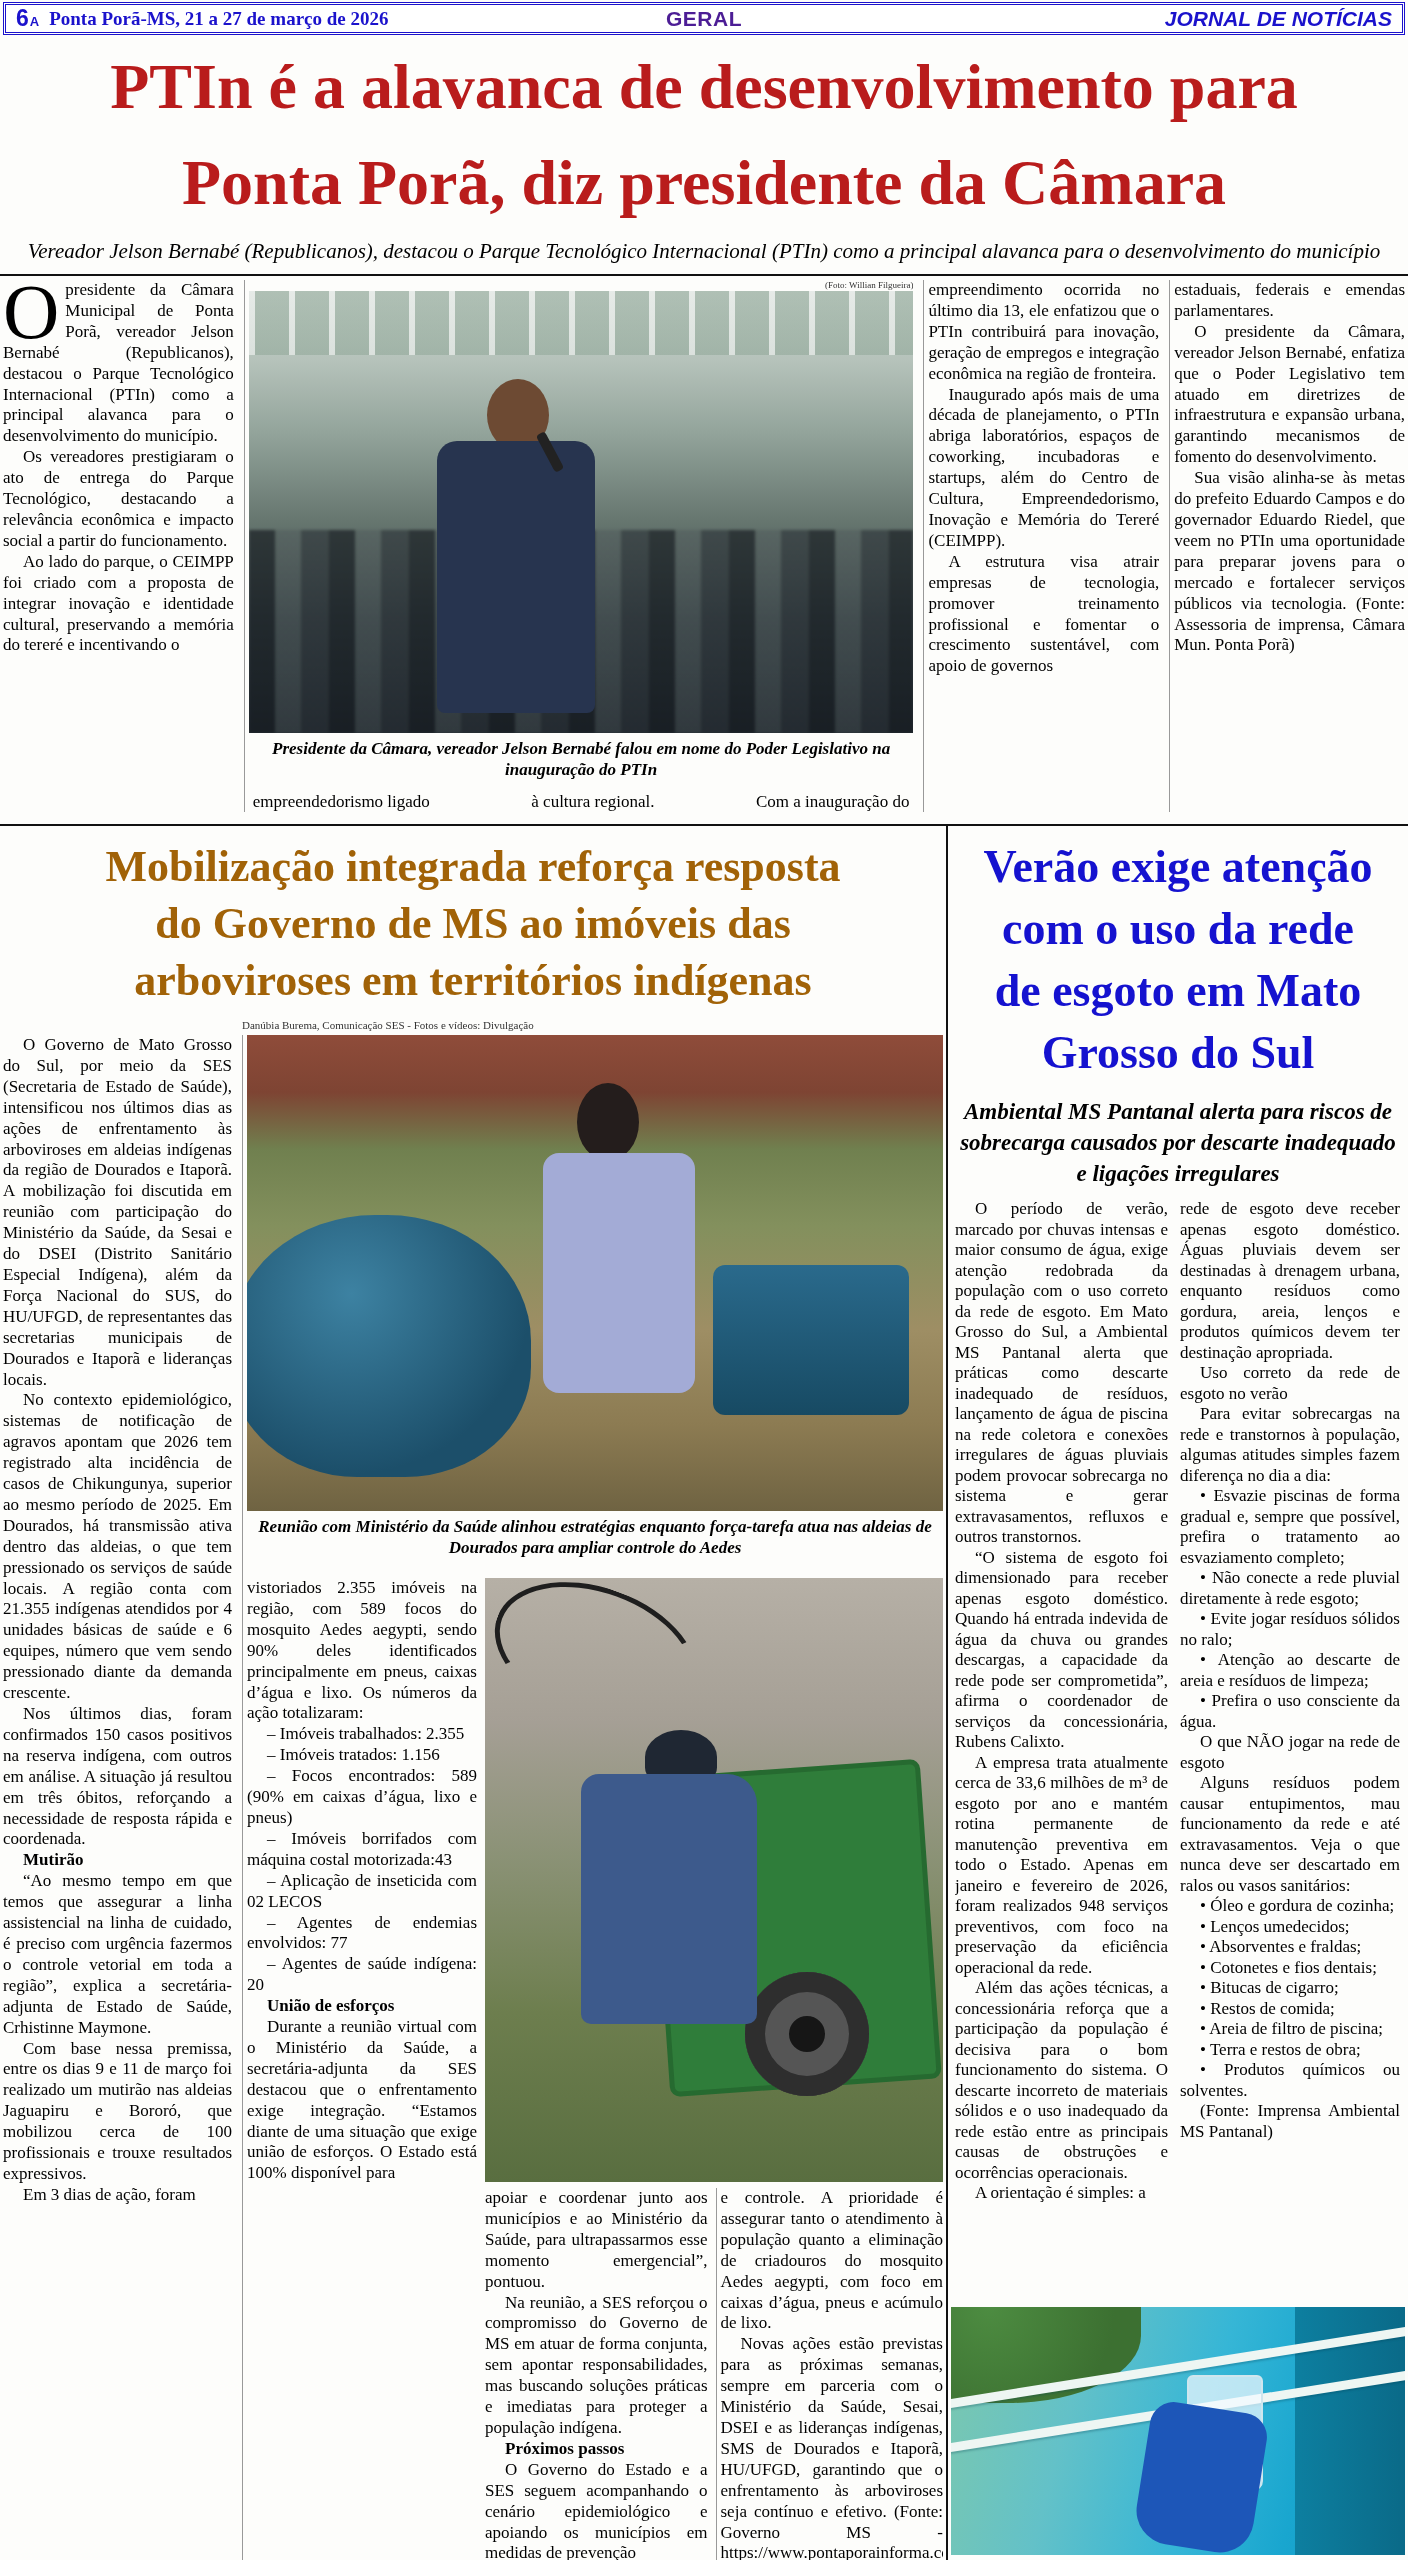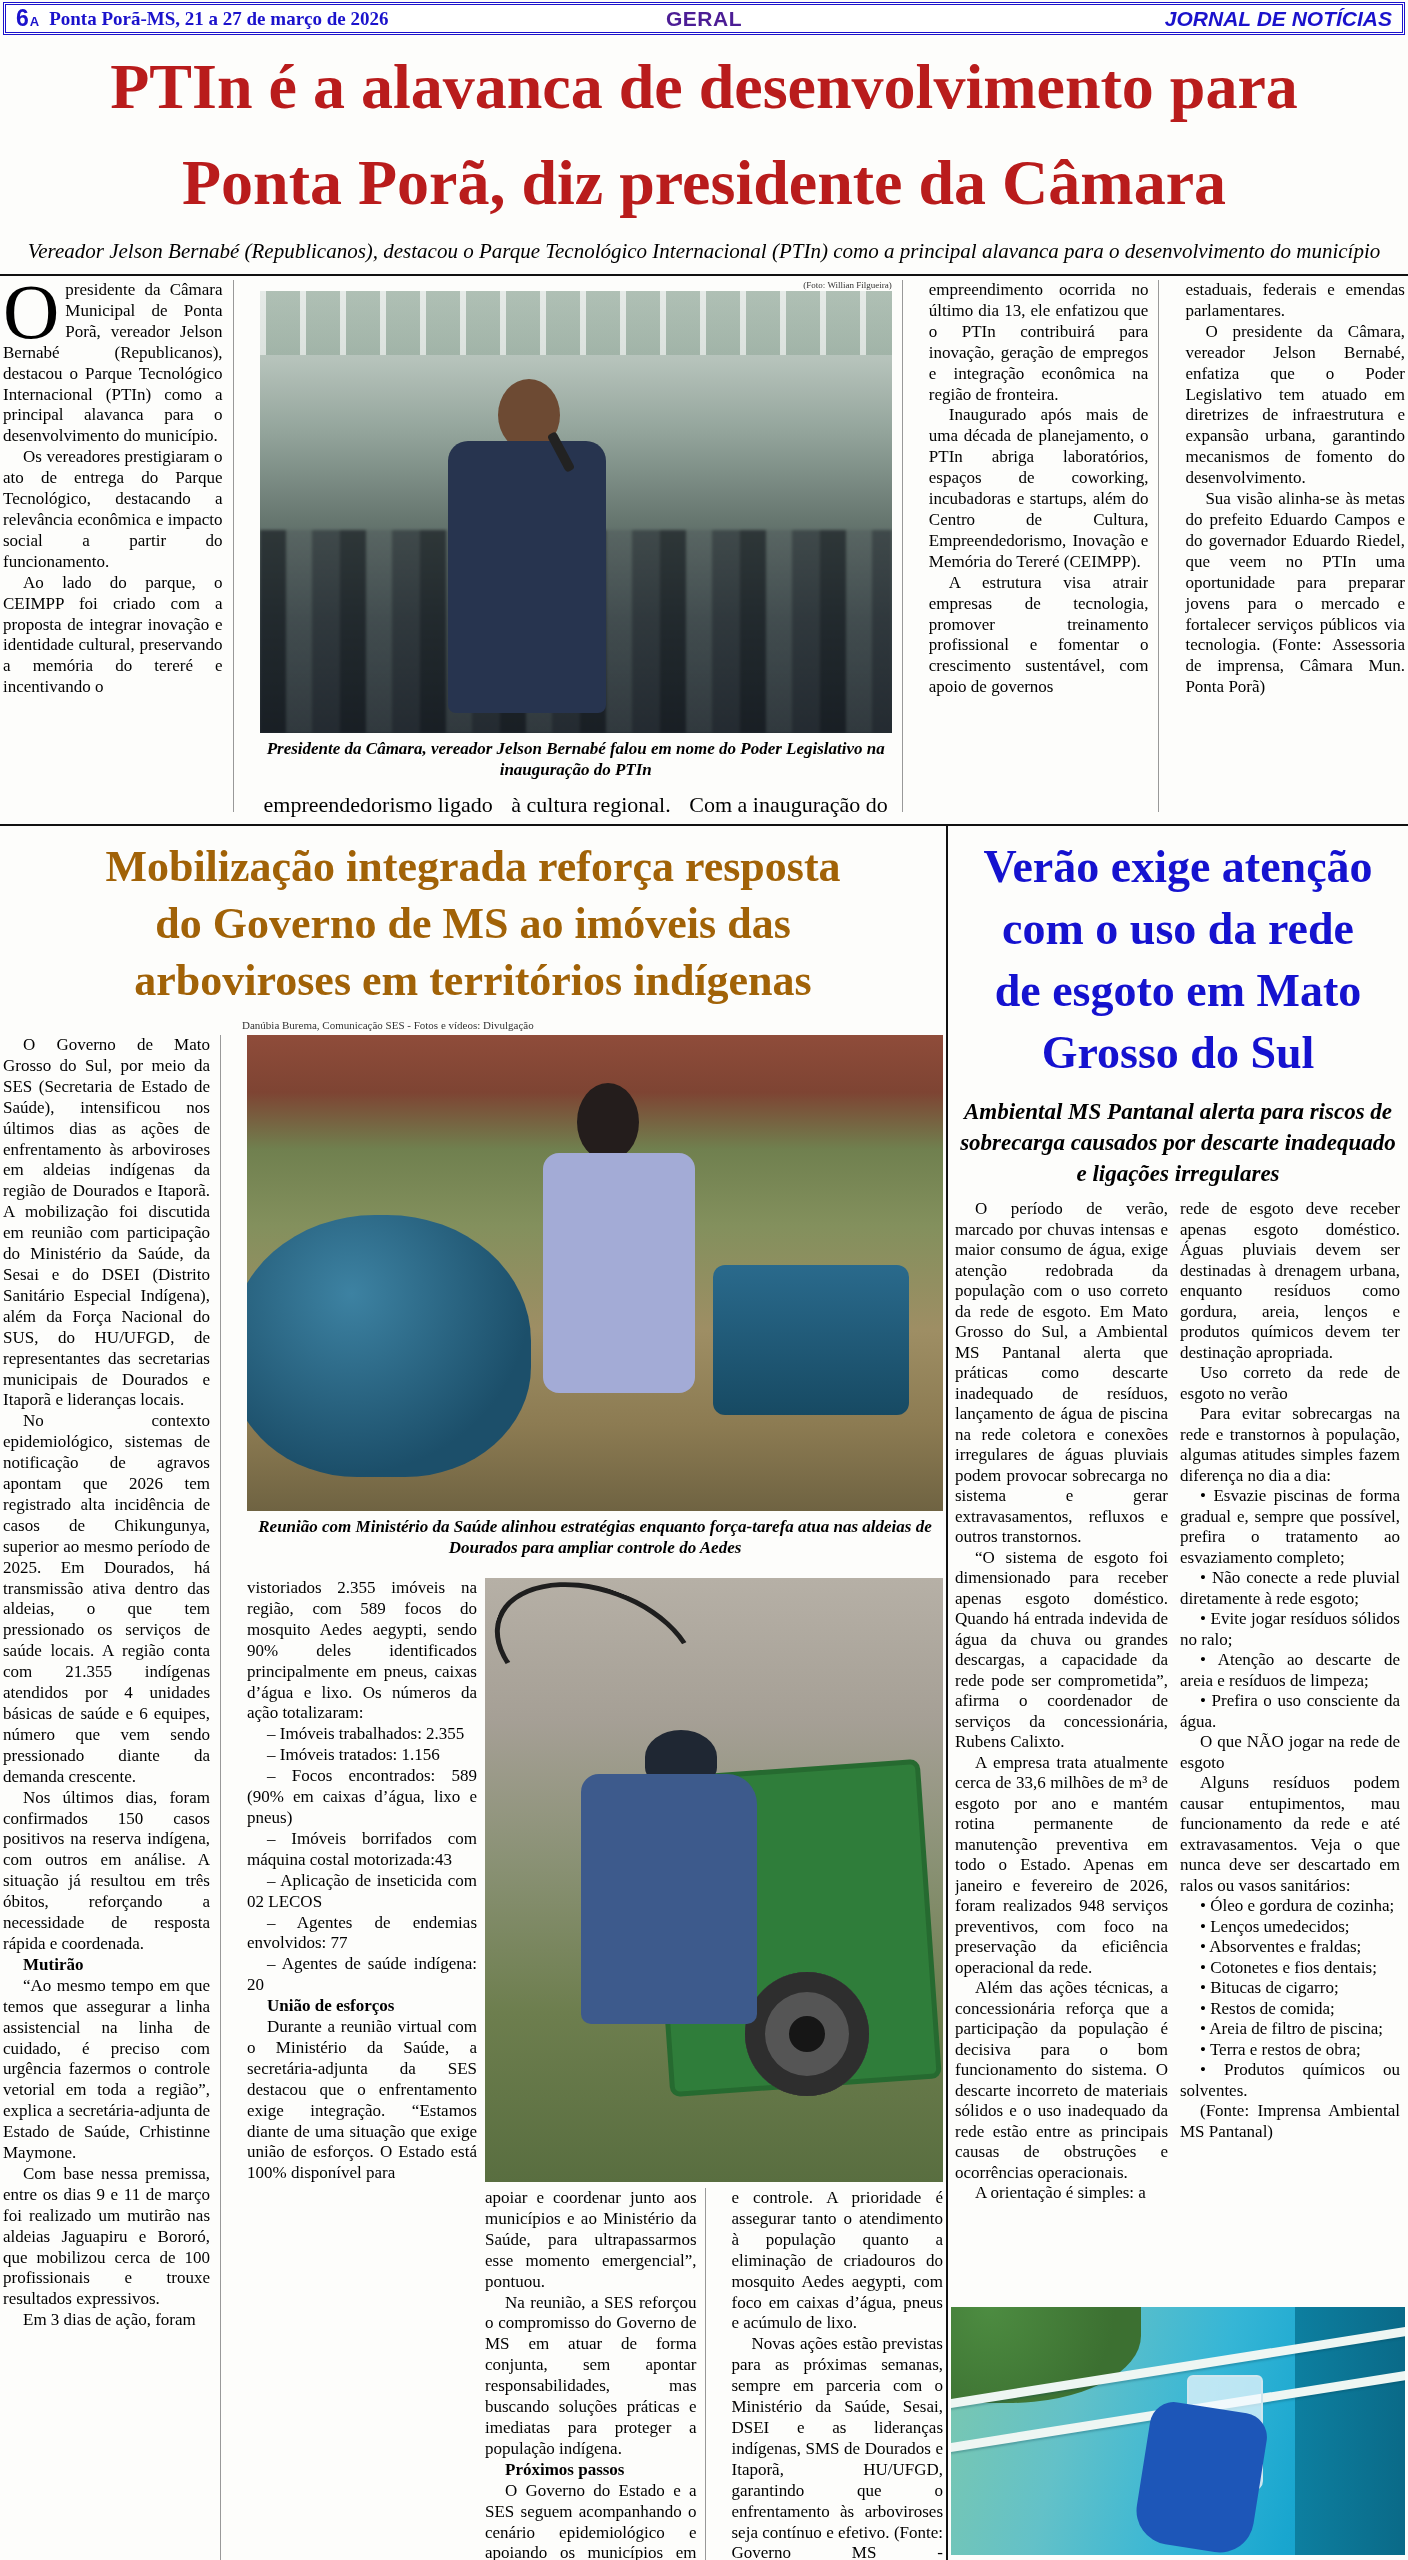--- a/index.html
+++ b/index.html
@@ -18,28 +18,28 @@
   
   .hl-green{margin:4px 0 0;color:#b91c1c;font-weight:bold;text-align:center;font-size:64px;line-height:96px;height:192px;}
   .deck{font-style:italic;font-size:21px;text-align:center;margin:8px 6px 0;}
   .rule{border-top:2px solid #111;margin:10px 0 0;}
   .a1-body{display:flex;gap:10px;padding:4px 3px 0;height:532px;}
   .col{overflow:hidden;}
   .col p{font-size:17px;line-height:20.9px;text-align:justify;text-indent:20px;margin:0;}
   .col p.ni{text-indent:0;}
   .col p.b{font-weight:bold;}
   .a1-c{width:232px;}
-  .colrule{border-left:1px solid #999;padding-left:26px;}
+  .colrule{border-left:1px solid #999;padding-left:4px;}
   .dropcap{float:left;font-size:78px;line-height:60px;padding:2px 6px 0 0;}
   .a1-photo{width:668px;}
   .credit{font-size:9px;color:#333;height:11px;overflow:hidden;}
   .right{text-align:right;}
   .photo{position:relative;overflow:hidden;}
   .caption{font-weight:bold;font-style:italic;font-size:17px;line-height:21px;text-align:center;margin-top:5px;}
-  .frags{display:flex;justify-content:space-between;font-size:22px;margin-top:12px;padding:0 4px;}
+  .frags{display:flex;justify-content:space-between;font-size:17px;margin-top:12px;padding:0 4px;}
   
   .lower{display:flex;border-top:2px solid #111;margin-top:12px;height:1742px;}
   .a2{width:946px;}
   .hl-red{margin:12px 0 0;color:#a16207;font-weight:bold;text-align:center;font-size:44px;line-height:57px;}
   .a2credit{font-size:11px;margin:10px 0 3px 242px;height:13px;}
   .a2-body{display:flex;gap:10px;padding:0 3px;}
   .a2c1{width:230px;height:1516px;}
   .a2-mid{width:696px;}
   .a2-lower{display:flex;gap:8px;margin-top:20px;}
   .a2c2{width:230px;height:990px;}

